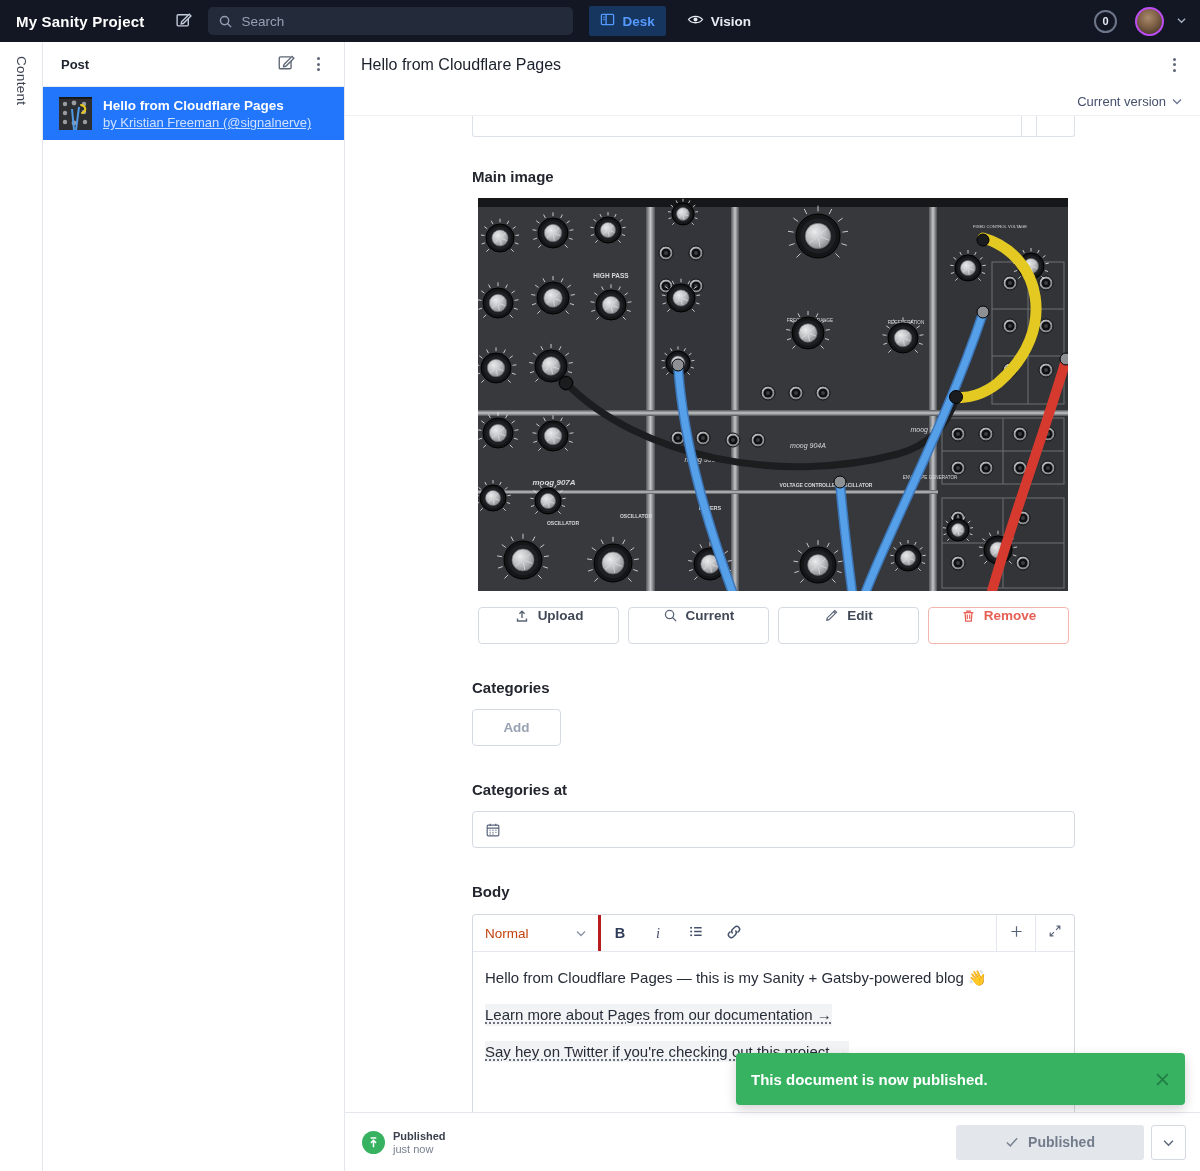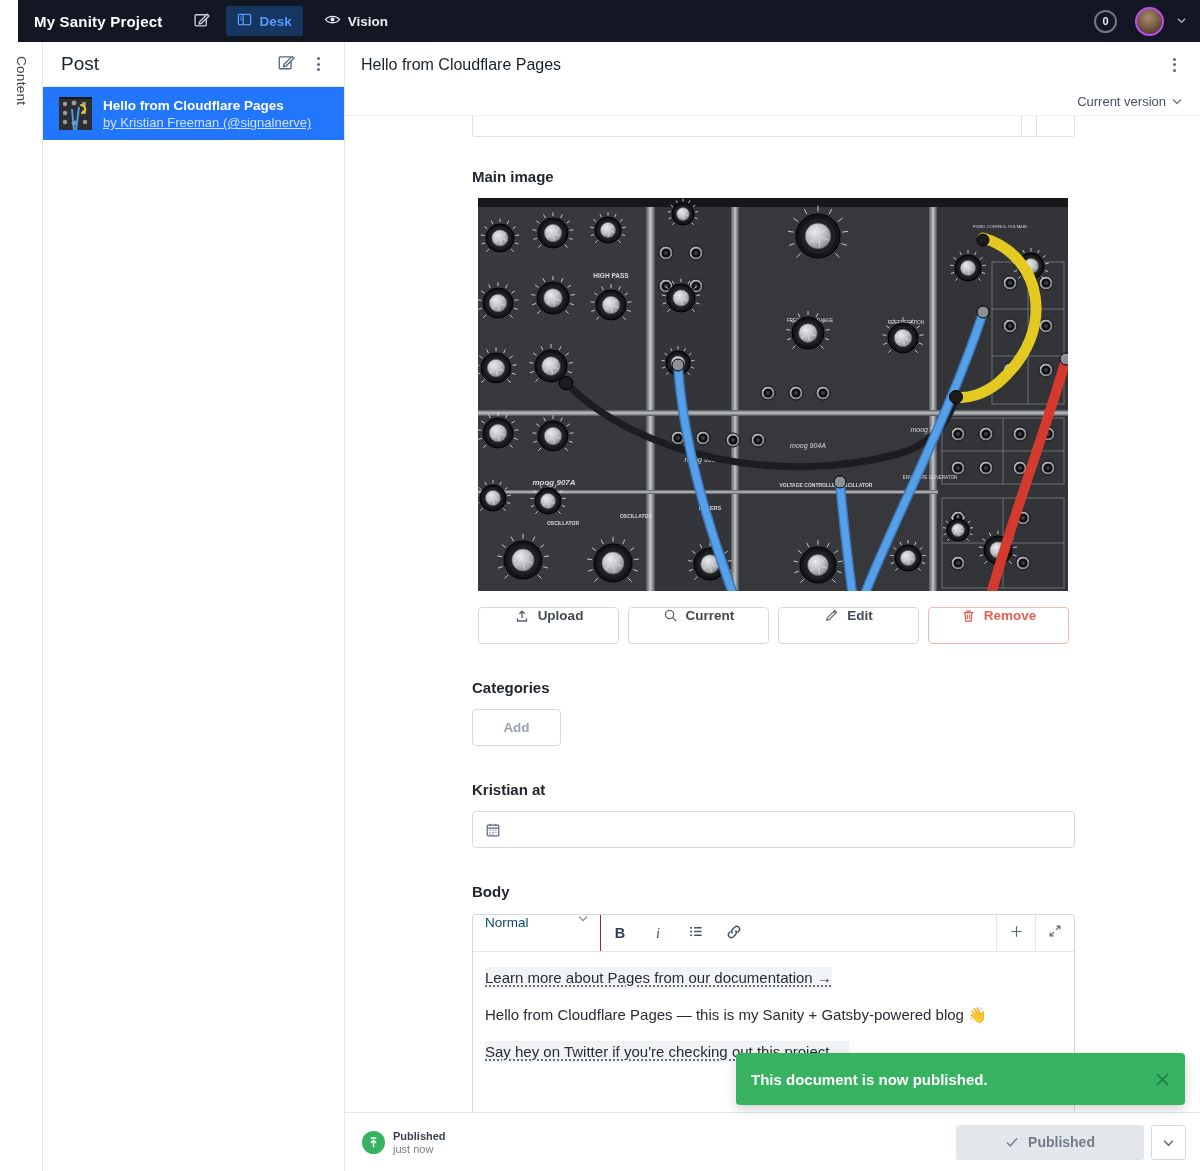--- a/index.html
+++ b/index.html
@@ -1,40 +1,40 @@
 <!DOCTYPE html>
 <html><head>
 <meta charset="utf-8">
 <style>
   * { margin:0; padding:0; box-sizing:border-box; }
   html,body { width:1200px; height:1171px; font-family:"Liberation Sans",sans-serif; background:#fff; overflow:hidden; }
 
   
-  .topbar { height:42px; background:#121723; display:flex; align-items:center; padding:0 14px 0 16px; gap:10px; color:#fff;margin-left:18px; }
+  .topbar { height:42px; background:#121723; display:flex; align-items:center; padding:0 14px 0 16px; gap:10px; color:#fff; }
   .tb-title { font-size:15px; font-weight:700; letter-spacing:.2px; white-space:nowrap; margin-right:14px; }
   .tb-iconbtn { width:30px; height:30px; display:flex; align-items:center; justify-content:center; color:#c6cdda; border-radius:4px; cursor:pointer; }
   .search { width:365px; height:28px; background:#232b3b; border-radius:5px; display:flex; align-items:center; gap:8px; padding:0 10px; margin-right:6px; }
   .search input { background:transparent; border:none; outline:none; color:#e3e8f1; font-size:13.5px; width:100%; font-family:inherit; }
   .search input::placeholder { color:#96a0b5; }
   .search .sico { color:#96a0b5; display:flex; }
   .tab { height:30px; display:flex; align-items:center; gap:7px; padding:0 11px; border-radius:2px; font-size:13.5px; font-weight:600; color:#e8ecf3; cursor:pointer; }
   .tab.active { background:#16355f; color:#559aff; }
   .tb-spacer { flex:1; }
   .badge { width:23px; height:23px; border-radius:50%; border:2px solid #6d7689; color:#e6eaf2; font-size:11px; font-weight:700; display:flex; align-items:center; justify-content:center; margin-right:8px; }
   .avatar { width:29px; height:29px; border-radius:50%; border:2px solid #bb4df2; background:radial-gradient(circle at 45% 35%, #a98a6d 0%, #7d5f46 45%, #32261c 100%); }
   .tb-caret { color:#aab3c4; font-size:9px; margin-left:3px; }
 
   
   .app { display:flex; height:1129px; }
   .rail { width:42px; padding-top:14px; display:flex; justify-content:center; }
   .rail-label { writing-mode:vertical-rl; font-size:13.5px; color:#3b4150; letter-spacing:.3px; }
 
   .list-pane { width:303px; border-left:1px solid #e4e7ec; border-right:1px solid #e4e7ec; display:flex; flex-direction:column; }
   .list-header { height:45px; display:flex; align-items:center; padding:0 10px 0 18px; border-bottom:1px solid #e7eaee; }
-  .list-title { font-size:19px; font-weight:400; color:#1d222c; flex:1; }
+  .list-title { font-size:13px; font-weight:700; color:#1d222c; flex:1; }
   .lh-btn { width:32px; height:32px; display:flex; align-items:center; justify-content:center; color:#5d6675; cursor:pointer; }
   .list-item { height:53px; display:flex; align-items:center; gap:11px; padding:0 12px 0 16px; cursor:pointer; }
   .list-item.selected { background:#2276fc; color:#fff; }
   .thumb { width:33px; height:33px; flex:none; }
   .li-title { font-size:13.5px; font-weight:700; line-height:1.35; }
   .li-sub { font-size:13px; color:rgba(255,255,255,.78);text-decoration:underline; }
 
   .doc-pane { flex:1; display:flex; flex-direction:column; position:relative; background:#fff; }
   .doc-header { height:45px; display:flex; align-items:center; padding:0 10px 0 16px; }
   .doc-title { font-size:16px; font-weight:400; color:#1a202b; flex:1; }
@@ -61,21 +61,21 @@
   .img-btn.danger .bico { color:#e65f53; }
 
   .add-btn { width:89px; height:37px; border:1px solid #d5dae2; border-radius:4px; background:#fff; font-size:13.5px; font-weight:600; color:#99a2b3; cursor:pointer; font-family:inherit; }
 
   .date-field { height:37px; border:1px solid #d5dae2; border-radius:4px; display:flex; align-items:center; padding:0 12px; gap:8px; }
   .date-field input { border:none; outline:none; flex:1; font-size:13.5px; color:#2a313e; font-family:inherit; }
   .date-field .cico { color:#59647a; display:flex; cursor:pointer; }
 
   .editor { border:1px solid #d5dae2; border-bottom:none; border-radius:4px 4px 0 0; height:226px; display:flex; flex-direction:column; }
   .ed-toolbar { height:37px; display:flex; align-items:stretch; border-bottom:1px solid #e4e8ee; }
-  .style-select { width:128px; display:flex; align-items:flex-start; justify-content:space-between; padding:0 12px; font-size:13.5px; color:#0c4a6e; border-right:1px solid #b91c1c; cursor:pointer; }
+  .style-select { width:128px; display:flex; align-items:center; justify-content:space-between; padding:0 12px; font-size:13.5px; color:#c2410c; border-right:3px solid #b91c1c; cursor:pointer; }
   .style-select .scaret { color:#8892a4; display:flex; }
   .fmt-btn { width:38px; display:flex; align-items:center; justify-content:center; color:#45506b; cursor:pointer; background:none; border:none; font-family:inherit; }
   .fmt-b { font-weight:700; font-size:14.5px; color:#2d3a58; }
   .fmt-i { font-style:italic; font-size:14.5px; font-family:"Liberation Serif",serif; }
   .ed-spacer { flex:1; }
   .tool-right { width:39px; display:flex; align-items:center; justify-content:center; border-left:1px solid #e4e8ee; color:#5b6578; cursor:pointer; }
   .ed-content { padding:15px 12px; font-size:15px; color:#272d38; line-height:1.45; }
   .ed-content p { margin-bottom:15px; }
   .ed-link { display:inline-block; background:#f2f3f5; color:#272d38; text-decoration:underline dotted #3e4656; text-underline-offset:3px; cursor:pointer; }
 
@@ -101,20 +101,29 @@
 </head>
 <body>
 
 <div class="topbar">
   <div class="tb-title">My Sanity Project</div>
   <div class="tb-iconbtn">
     <span><svg width="17" height="17" viewBox="0 0 16 16" fill="none" stroke="currentColor" stroke-width="1.3">
           <rect x="2" y="3.5" width="10.5" height="10.5" rx="1"></rect>
           <path d="M6.2 10.2 L13.4 3 L15 4.6 L7.8 11.8 L5.8 12.2 Z" fill="#121723"></path>
         </svg></span>
+  </div>
+  <div class="search">
+    <span class="sico">
+        <svg width="15" height="15" viewBox="0 0 16 16" fill="none" stroke="currentColor" stroke-width="1.5">
+          <circle cx="7" cy="7" r="4.4"></circle>
+          <path d="M10.4 10.4 L14 14"></path>
+        </svg>
+      </span>
+    <input placeholder="Search" style="">
   </div>
   <div class="tab active">
     <span><svg width="15" height="15" viewBox="0 0 16 16" fill="none" stroke="currentColor" stroke-width="1.4">
           <rect x="1.5" y="2.5" width="13" height="11" rx="1"></rect>
           <path d="M6.5 2.5 V13.5 M3.5 5.5 H5 M3.5 8 H5"></path>
         </svg></span>
     <span>Desk</span>
   </div>
   <div class="tab">
     <span><svg width="17" height="15" viewBox="0 0 17 15" fill="none" stroke="currentColor" stroke-width="1.3">
@@ -1011,21 +1020,21 @@
                 <path d="M2.8 4.3 H13.2 M6.2 4.3 V2.8 H9.8 V4.3 M4.3 4.3 L5 13.5 H11 L11.7 4.3 M6.7 6.5 V11.3 M9.3 6.5 V11.3"></path>
               </svg>
             </span>
           <span>Remove</span>
         </button>
       </div>
 
       <div class="field-label ml2">Categories</div>
       <button class="add-btn">Add</button>
 
-      <div class="field-label ml2">Kristian at</div>
+      <div class="field-label ml2">Categories at</div>
       <div class="date-field">
         <span class="cico">
             <svg width="16" height="16" viewBox="0 0 16 16" fill="none" stroke="currentColor" stroke-width="1.2">
               <rect x="2.2" y="3.2" width="11.6" height="10.6" rx="1"></rect>
               <path d="M2.2 6.2 H13.8 M5.2 1.8 V4 M10.8 1.8 V4"></path>
               <path d="M4.5 8.2 H5.7 M7.4 8.2 H8.6 M10.3 8.2 H11.5 M4.5 10.3 H5.7 M7.4 10.3 H8.6 M10.3 10.3 H11.5 M4.5 12.1 H5.7 M7.4 12.1 H8.6" stroke-width="1"></path>
             </svg>
           </span>
       </div>
 
@@ -1062,22 +1071,22 @@
                   <path d="M8 2.5 V13.5 M2.5 8 H13.5"></path>
                 </svg></span>
           </div>
           <div class="tool-right">
             <span><svg width="14" height="14" viewBox="0 0 16 16" fill="none" stroke="currentColor" stroke-width="1.3">
                   <path d="M9.8 2.5 H13.5 V6.2 M13.5 2.5 L9.2 6.8 M6.2 13.5 H2.5 V9.8 M2.5 13.5 L6.8 9.2"></path>
                 </svg></span>
           </div>
         </div>
         <div class="ed-content">
+          <p>Hello from Cloudflare Pages — this is my Sanity + Gatsby-powered blog 👋</p>
           <p><span class="ed-link">Learn more about Pages from our documentation →</span></p>
-          <p>Hello from Cloudflare Pages — this is my Sanity + Gatsby-powered blog 👋</p>
           <p><span class="ed-link">Say hey on Twitter if you're checking out this project →</span></p>
         </div>
       </div>
     </div>
 
     <div class="toast">
       <div class="toast-msg">This document is now published.</div>
       <div class="toast-close">
           <svg width="15" height="15" viewBox="0 0 14 14" fill="none" stroke="currentColor" stroke-width="1.6">
             <path d="M2 2 L12 12 M12 2 L2 12"></path>

